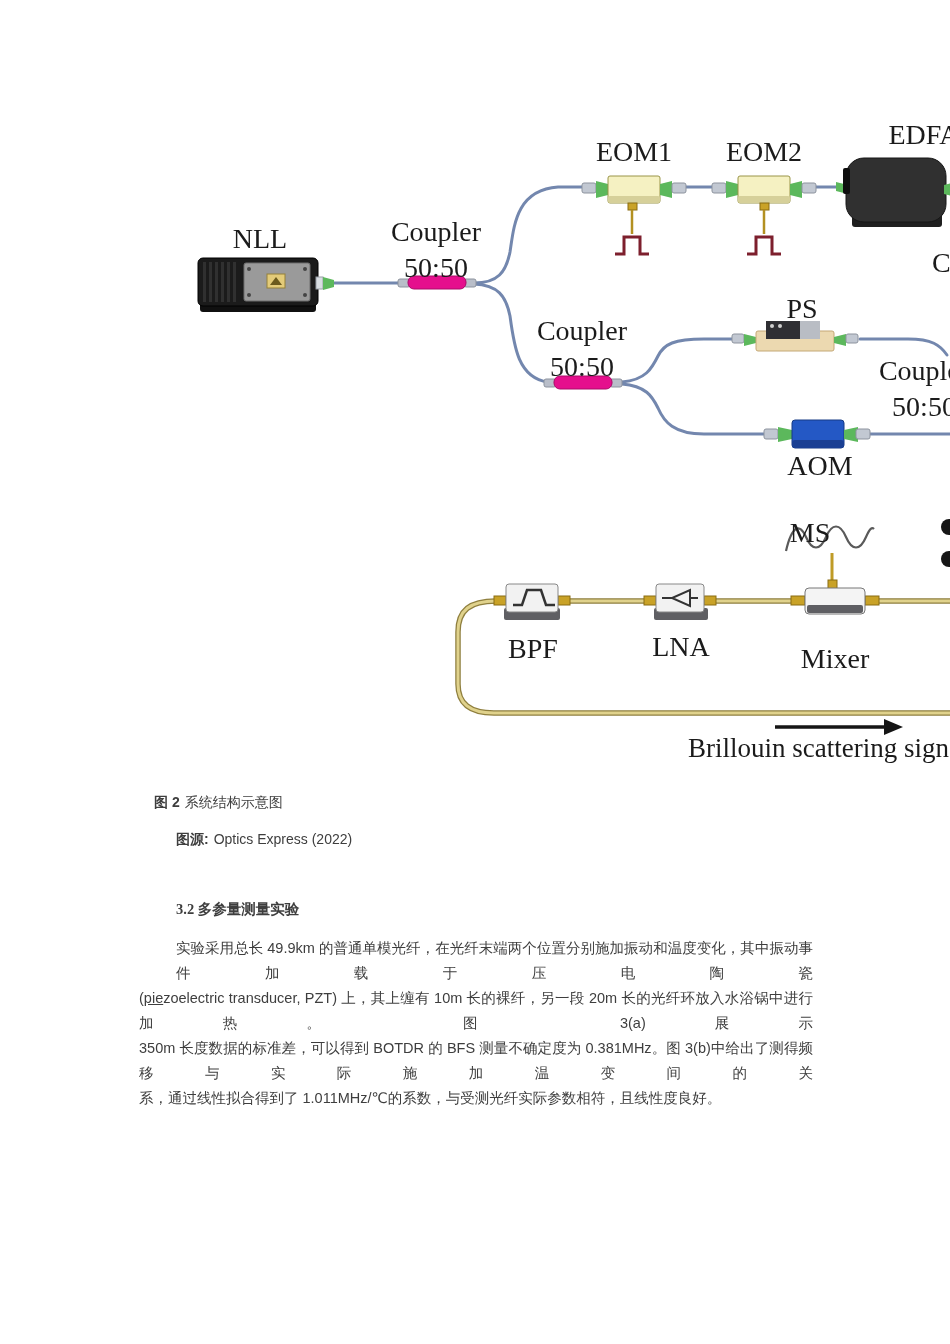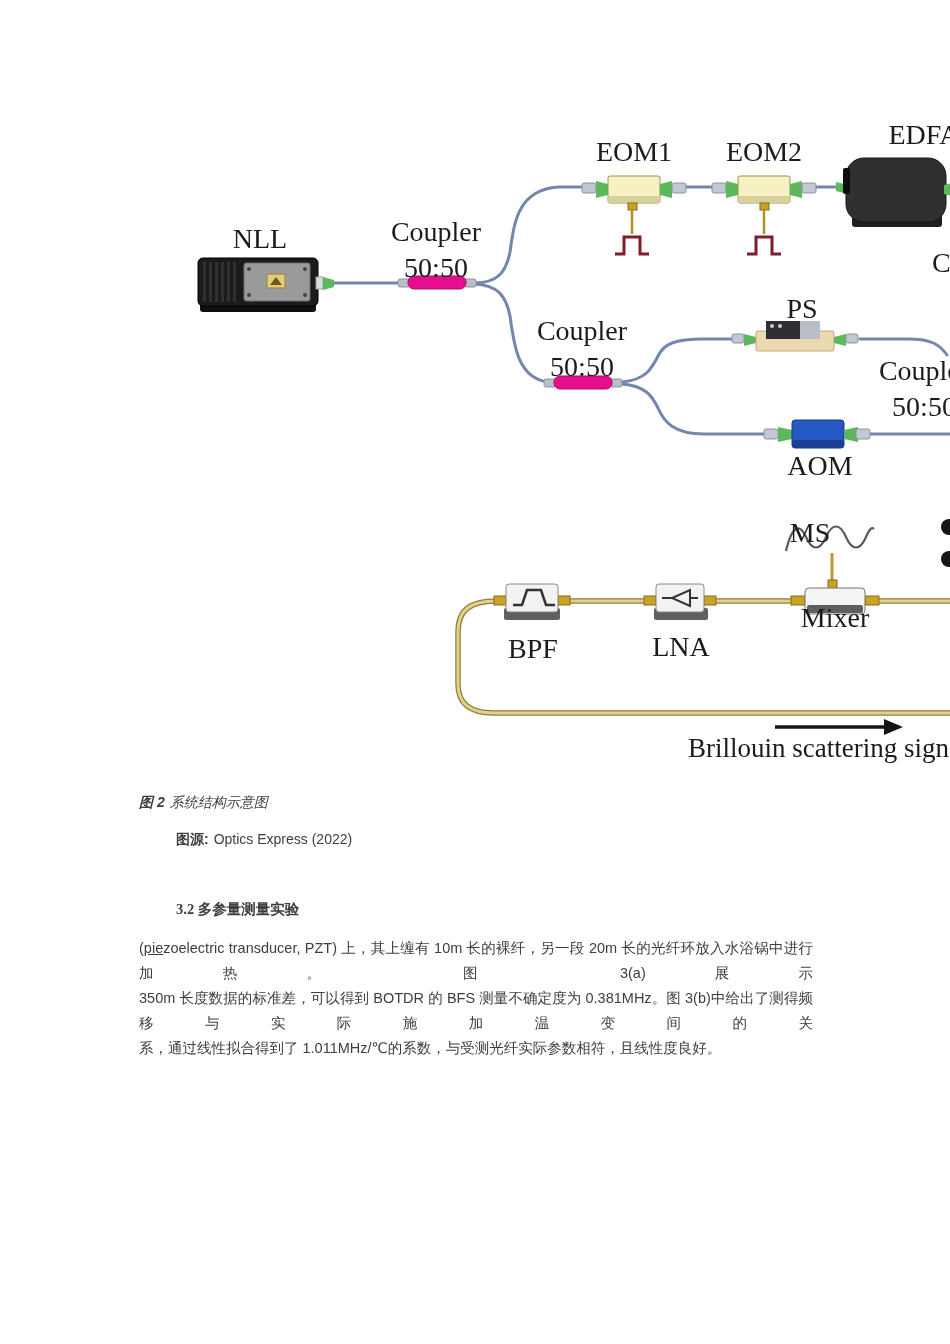--- a/index.html
+++ b/index.html
@@ -196,35 +196,36 @@
 
   <div class="fl" style="left:774px;top:294px;width:44px;margin-left:6px;">PS</div>
 
   <div class="fl two" style="left:868px;top:353px;width:112px;">
     <div>Coupler</div>
     <div>50:50</div>
   </div>
 
   <div class="fl" style="left:783px;top:451px;width:74px;">AOM</div>
   <div class="fl" style="left:738px;top:518px;width:48px;margin-left:48px;">MS</div>
-  <div class="fl" style="left:798px;top:603px;width:74px;">Mixer</div>
+  <div class="fl" style="left:798px;top:644px;width:74px;">Mixer</div>
   <div class="fl" style="left:649px;top:632px;width:64px;">LNA</div>
   <div class="fl" style="left:501px;top:634px;width:64px;">BPF</div>
   <div class="fl left" style="left:688px;top:734px;font-size:27px;">Brillouin scattering signal</div>
 
-  <div class="doctext" style="left:139px;top:792px;font-style:italic;">
+  <div class="doctext" style="left:154px;top:792px;">
     <span class="b prefix">图 2</span><span>系统结构示意图</span>
   </div>
 
   <div class="doctext" style="left:176px;top:829px;">
     <span class="b prefix">图源:</span><span>Optics Express (2022)</span>
   </div>
 
 
   <div class="doctext b" style="left:176px;top:899px;font-size:14.5px;font-family:Liberation Serif, serif;">3.2 多参量测量实验</div>
 
   <div class="para">
+      <div class="para-line first jl"><span>实验采用总长 49.9km 的普通单模光纤，在光纤末端两个位置分别施加振动和温度变化，其中振动事件加载于压电陶瓷</span></div>
       <div class="para-line jl"><span>(</span><span class="ul">pie</span><span>zoelectric transducer, PZT) 上，其上缠有 10m 长的裸纤，另一段 20m 长的光纤环放入水浴锅中进行加热。 图 3(a)展示</span></div>
       <div class="para-line jl"><span>350m 长度数据的标准差，可以得到 BOTDR 的 BFS 测量不确定度为 0.381MHz。图 3(b)中给出了测得频移与实际施加温变间的关</span></div>
       <div class="para-line"><span>系，通过线性拟合得到了 1.011MHz/℃的系数，与受测光纤实际参数相符，且线性度良好。</span></div>
     </div>
 
 </div>
 
 </body></html>

